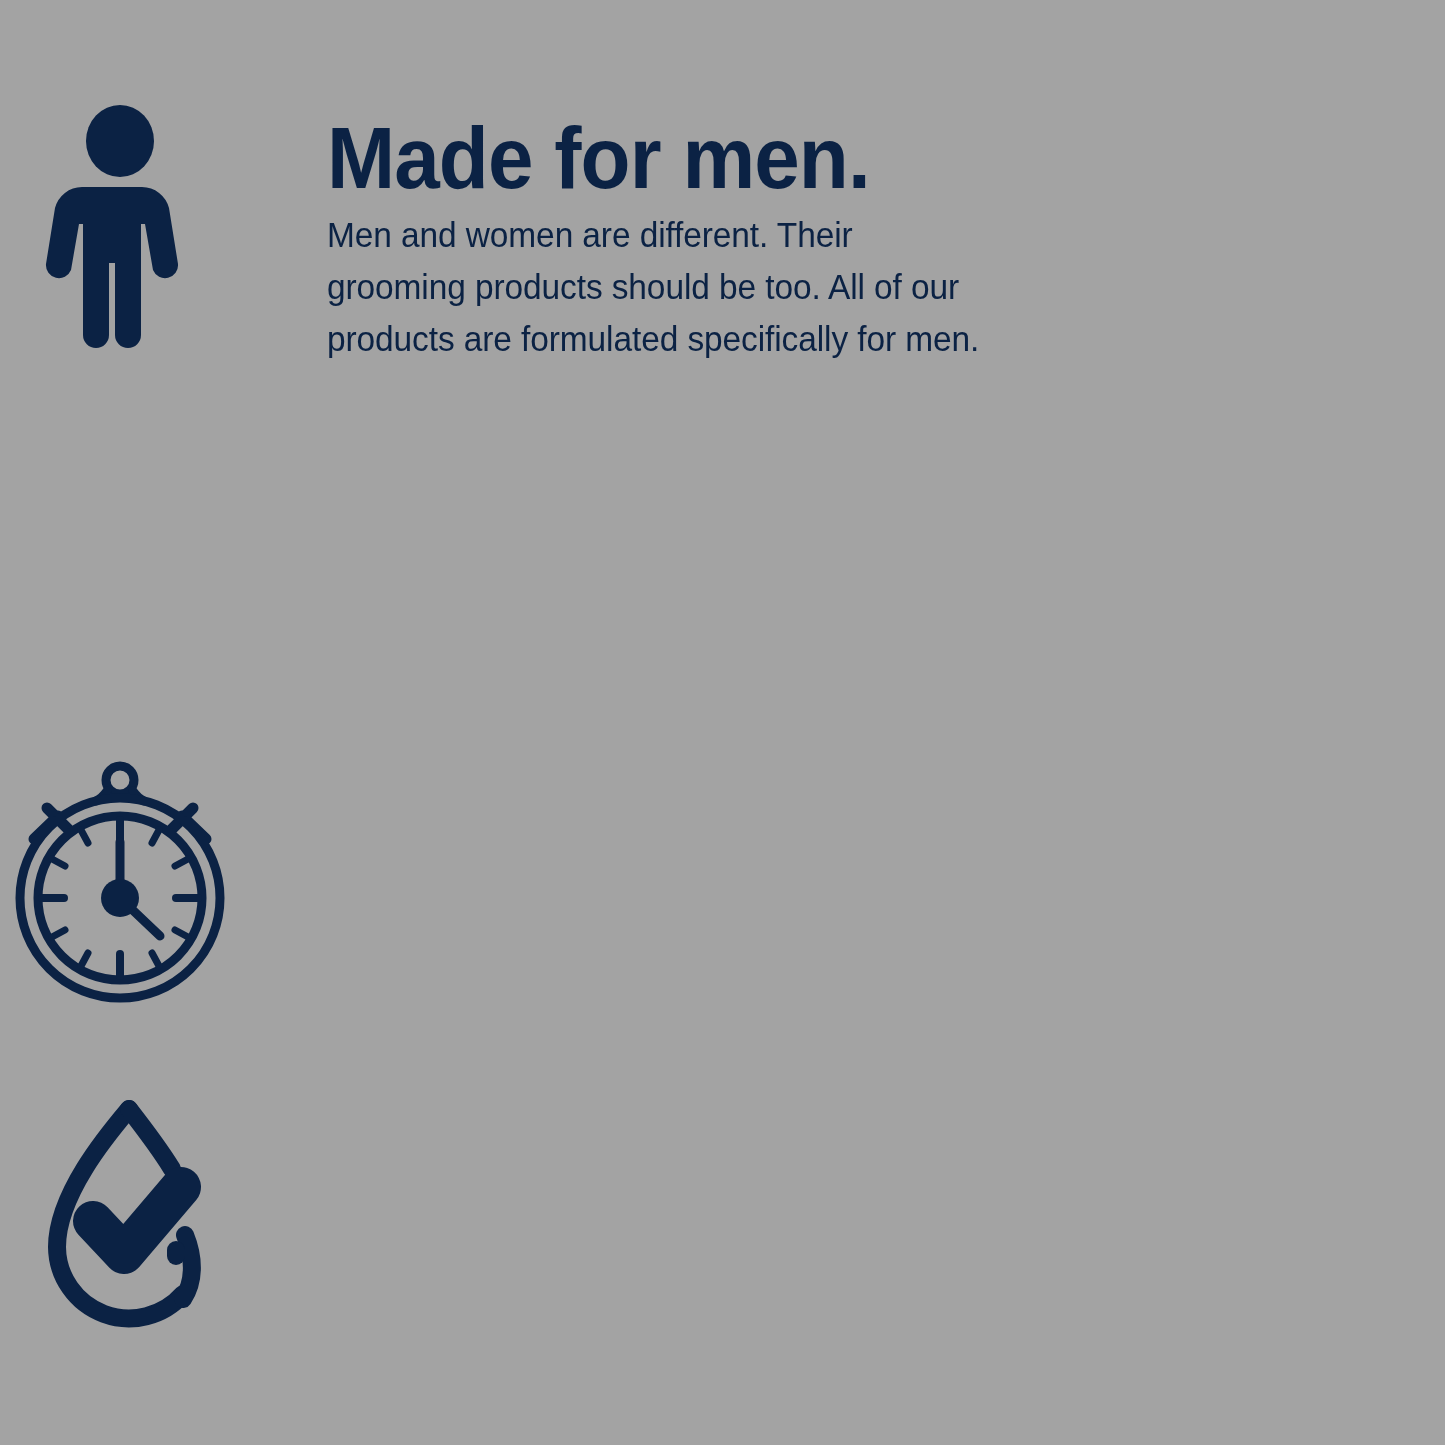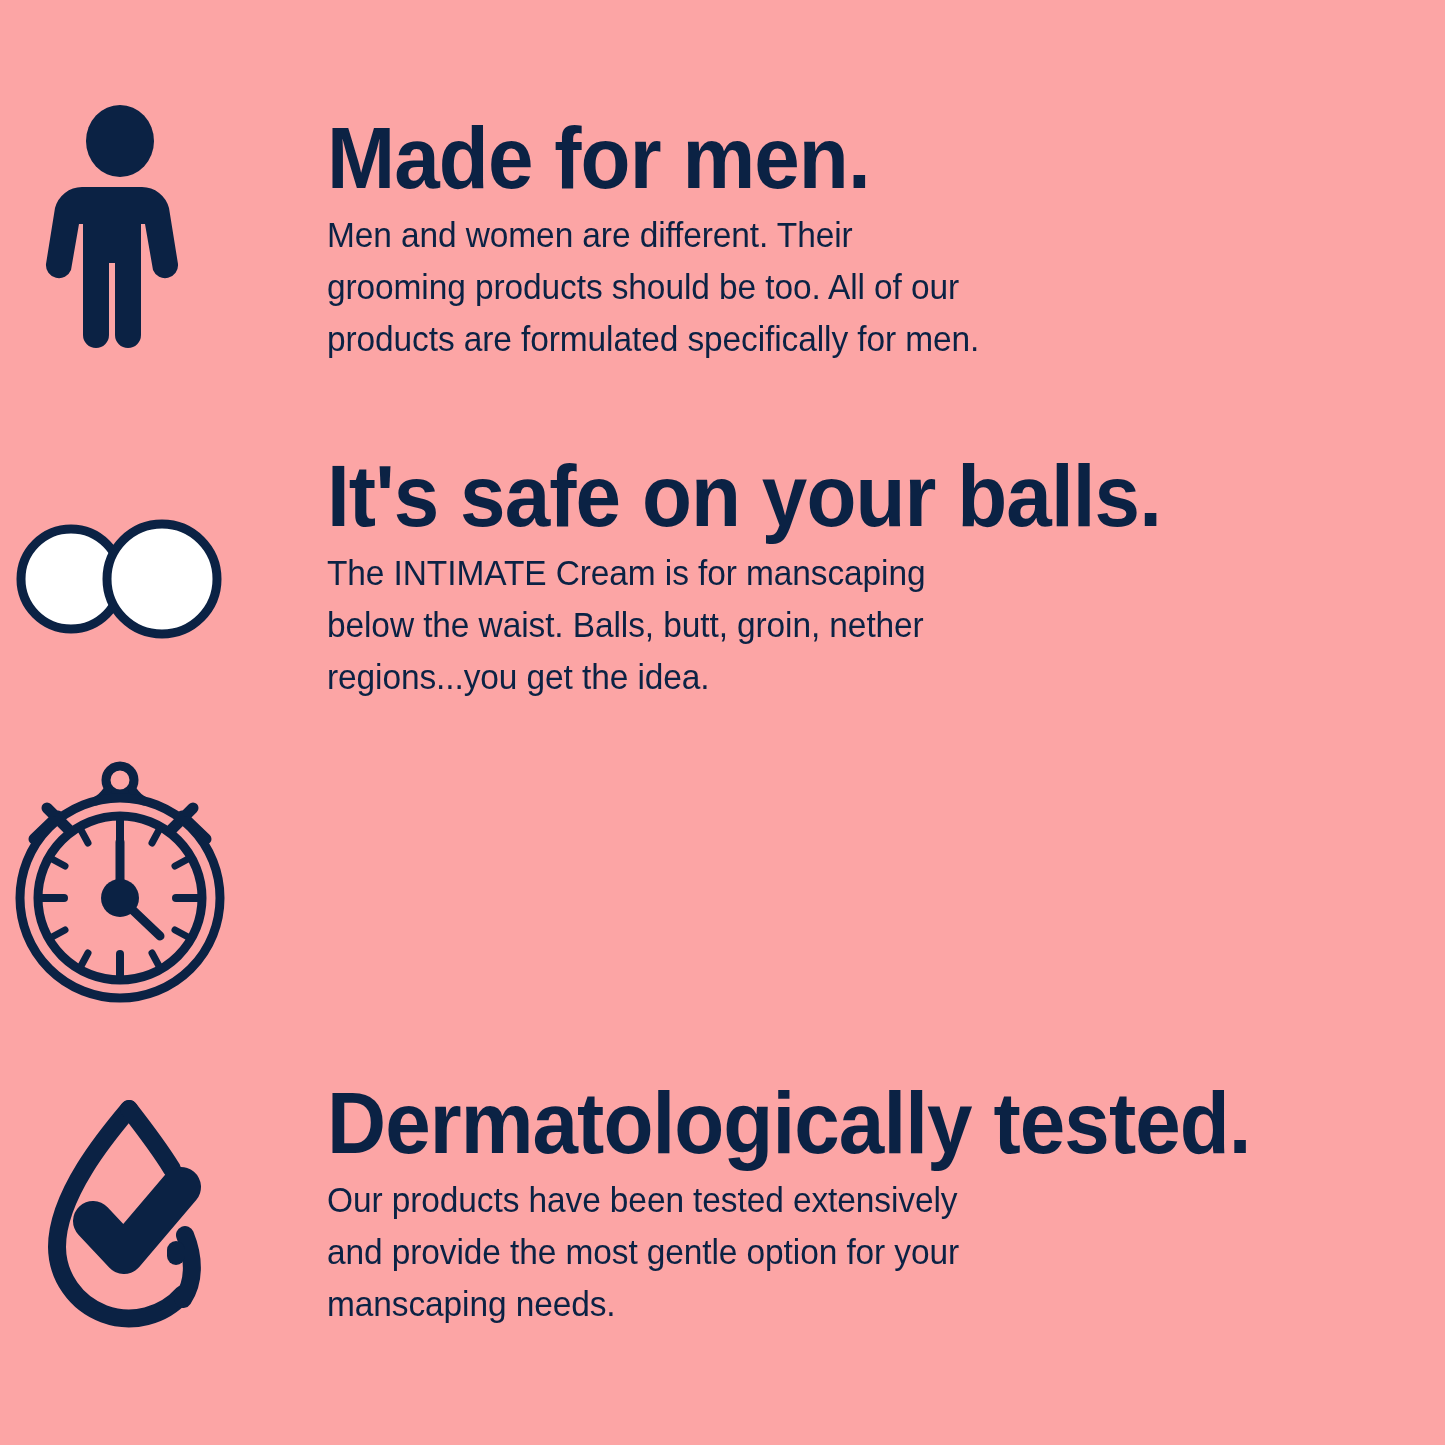--- a/index.html
+++ b/index.html
@@ -10,21 +10,21 @@
     width: 1445px;
     height: 1445px;
     background: #bfe0f5;
     font-family: "Liberation Sans Narrow", "Liberation Sans", "DejaVu Sans", sans-serif;
     overflow: hidden;
   }
   #board {
     position: relative;
     width: 1445px;
     height: 1445px;
-    background: #fca5a5;
+    background: #a3a3a3;
   }
 
   .feature {
     position: absolute;
     display: block;
   }
 
   .icon-box {
     position: absolute;
     display: block;
@@ -101,34 +101,20 @@
       </svg>
     </div>
     <div class="text-box" id="text1">
       <h2 class="headline">Made for men.</h2>
       <p class="body-text" id="body1">Men and women are different. Their
 grooming products should be too. All of our
 products are formulated specifically for men.</p>
     </div>
   </div>
 
-  <div class="feature" id="f2">
-    <div class="icon-box" id="icon2">
-      <svg width="225" height="130" viewBox="0 0 225 130" aria-hidden="true">
-        <circle cx="61" cy="64" r="50" fill="#ffffff" stroke="#0b2244" stroke-width="9"></circle>
-        <circle cx="152" cy="64" r="55" fill="#ffffff" stroke="#0b2244" stroke-width="9"></circle>
-      </svg>
-    </div>
-    <div class="text-box" id="text2">
-      <h2 class="headline">It's safe on your balls.</h2>
-      <p class="body-text" id="body2">The INTIMATE Cream is for manscaping
-below the waist. Balls, butt, groin, nether
-regions...you get the idea.</p>
-    </div>
-  </div>
 
   <div class="feature" id="f3">
     <div class="icon-box" id="icon3">
       <svg width="212" height="252" viewBox="0 0 212 252" aria-hidden="true">
         <g fill="none" stroke="#0b2244" stroke-width="9" stroke-linecap="round">
 
           <circle cx="106" cy="24" r="14"></circle>
           <path d="M93,35 q-5,7 -11,10"></path>
           <path d="M119,35 q5,7 11,10"></path>
 
@@ -182,21 +168,15 @@
           <path d="M152,140 c9,22 10,46 -2,64"></path>
 
           <path d="M143,155 l0,6"></path>
         </g>
 
         <g fill="none" stroke="#0b2244" stroke-width="40" stroke-linecap="round" stroke-linejoin="round">
           <path d="M60,126 L91,159 L148,92"></path>
         </g>
       </svg>
     </div>
-    <div class="text-box" id="text4">
-      <h2 class="headline">Dermatologically tested.</h2>
-      <p class="body-text" id="body4">Our products have been tested extensively
-and provide the most gentle option for your
-manscaping needs.</p>
-    </div>
   </div>
 
 </div>
 
 </body></html>

